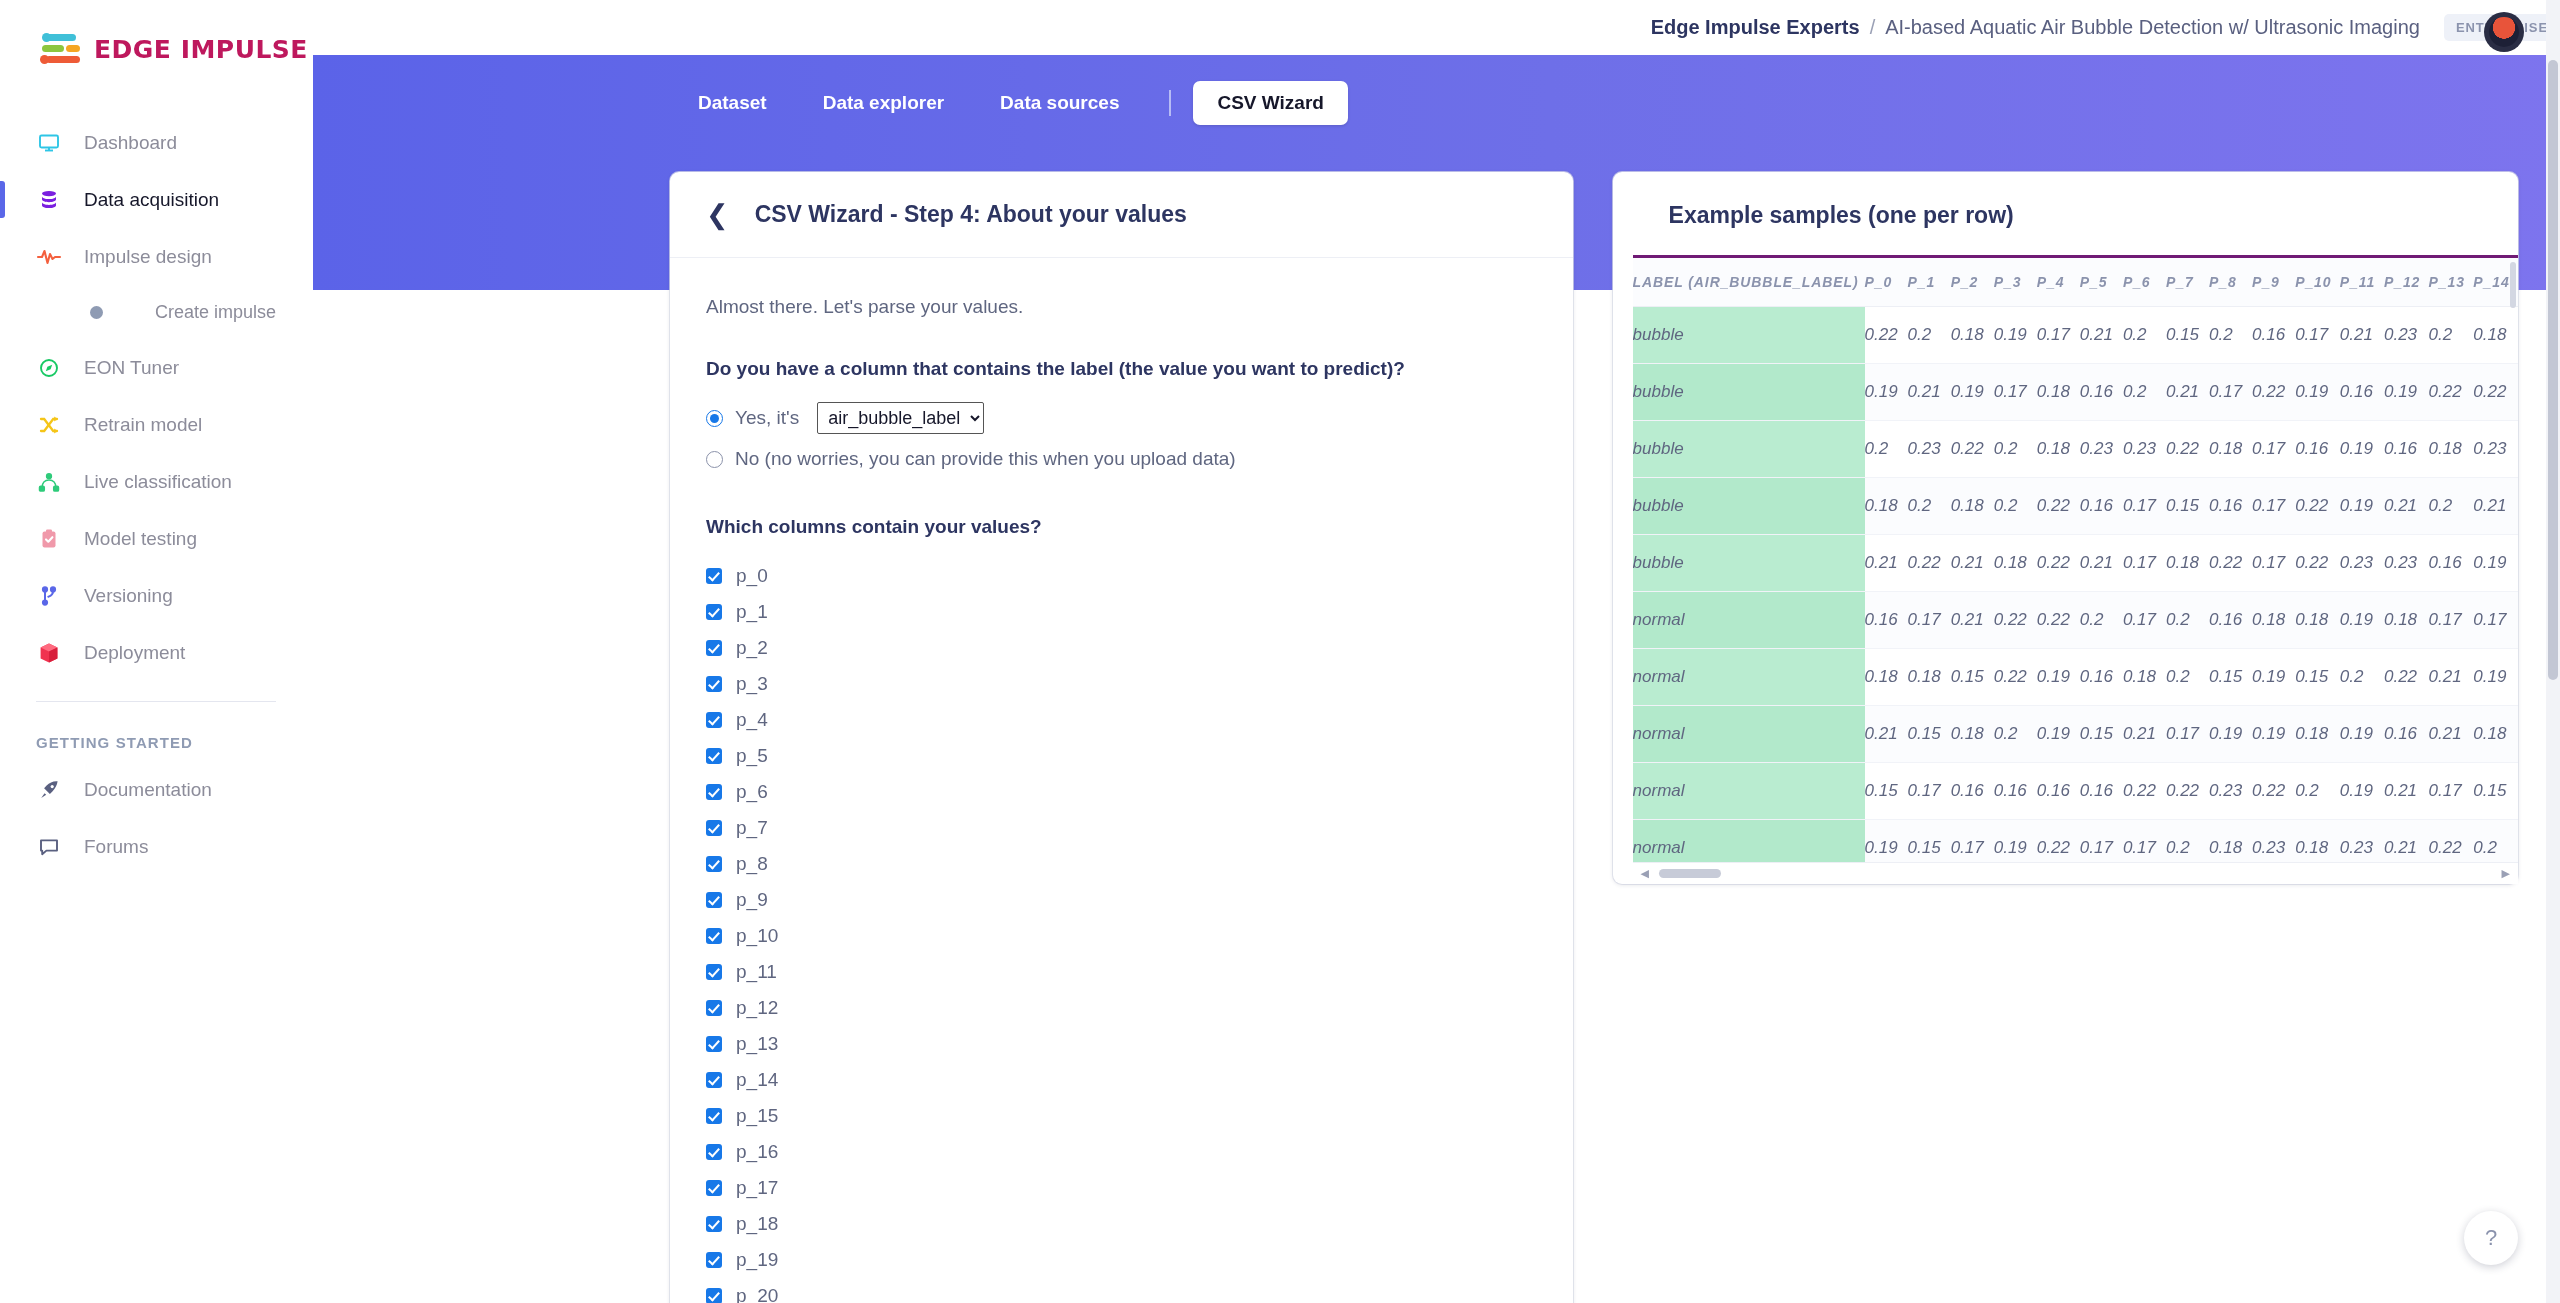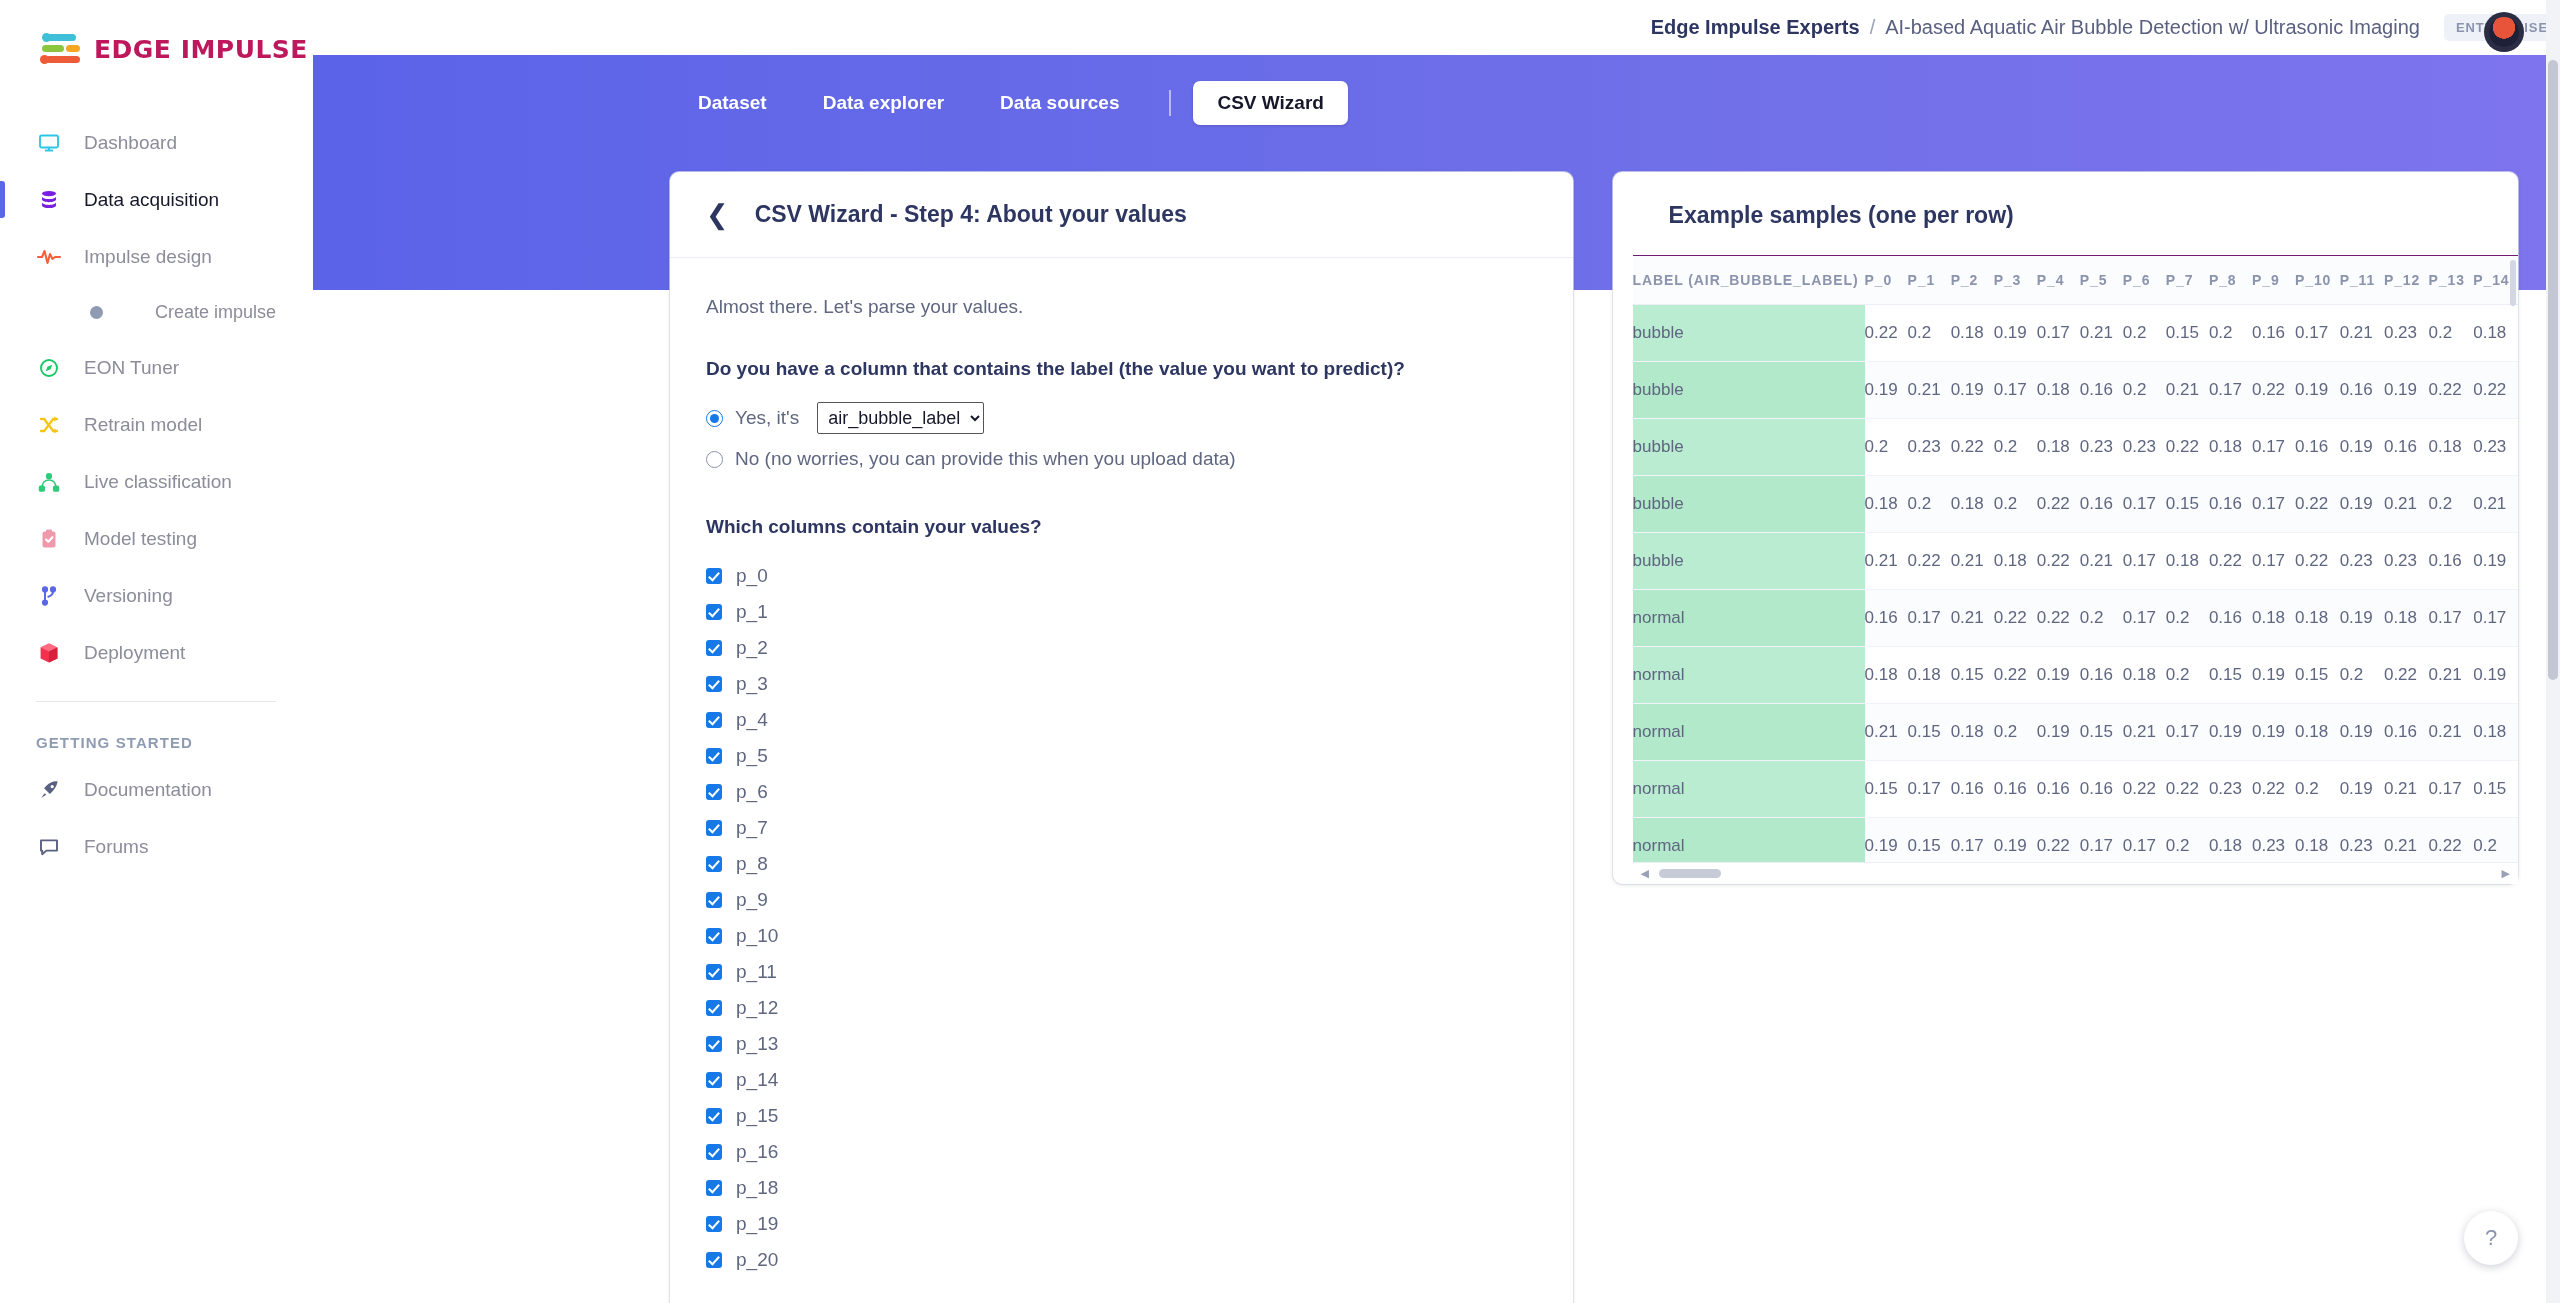--- a/index.html
+++ b/index.html
@@ -150,21 +150,21 @@
   }
   .cb::after {
     content: ""; position: absolute; left: 5px; top: 1.5px;
     width: 4px; height: 9px; border: solid #fff;
     border-width: 0 2px 2px 0; transform: rotate(42deg);
   }
   .cb-text { font-size: 19px; color: #5f6680; }
 
   
   .tbl-title { font-size: 23px; font-weight: bold; color: #2d3561; padding: 30px 36px 26px 36px; }
-  .tbl-scroll { flex: 1; overflow: hidden; position: relative; border-top: 1px solid #701a75; }
+  .tbl-scroll { flex: 1; overflow: hidden; position: relative; border-top: 3px solid #701a75; font-style: italic; }
   table.samples { border-collapse: collapse; table-layout: fixed; }
   table.samples th {
     font-size: 14px; font-weight: bold; letter-spacing: .9px; color: #8b93ad;
     text-align: left; padding: 16px 0 16px 0; background: #fbfcfe;
     border-bottom: 1px solid #edeff5; white-space: nowrap;
   }
   th.th-label { width: 238px; padding-left: 30px; }
   th.th-p { width: 53px; }
   table.samples td {
     font-size: 17px; color: #5f6680; padding: 18px 0;
@@ -474,20 +474,24 @@
               <span class="cb"></span>
               <span class="cb-text">p_14</span>
             </div>
             <div class="cb-row">
               <span class="cb"></span>
               <span class="cb-text">p_15</span>
             </div>
             <div class="cb-row">
               <span class="cb"></span>
               <span class="cb-text">p_16</span>
+            </div>
+            <div class="cb-row">
+              <span class="cb"></span>
+              <span class="cb-text">p_17</span>
             </div>
             <div class="cb-row">
               <span class="cb"></span>
               <span class="cb-text">p_18</span>
             </div>
             <div class="cb-row">
               <span class="cb"></span>
               <span class="cb-text">p_19</span>
             </div>
             <div class="cb-row">

